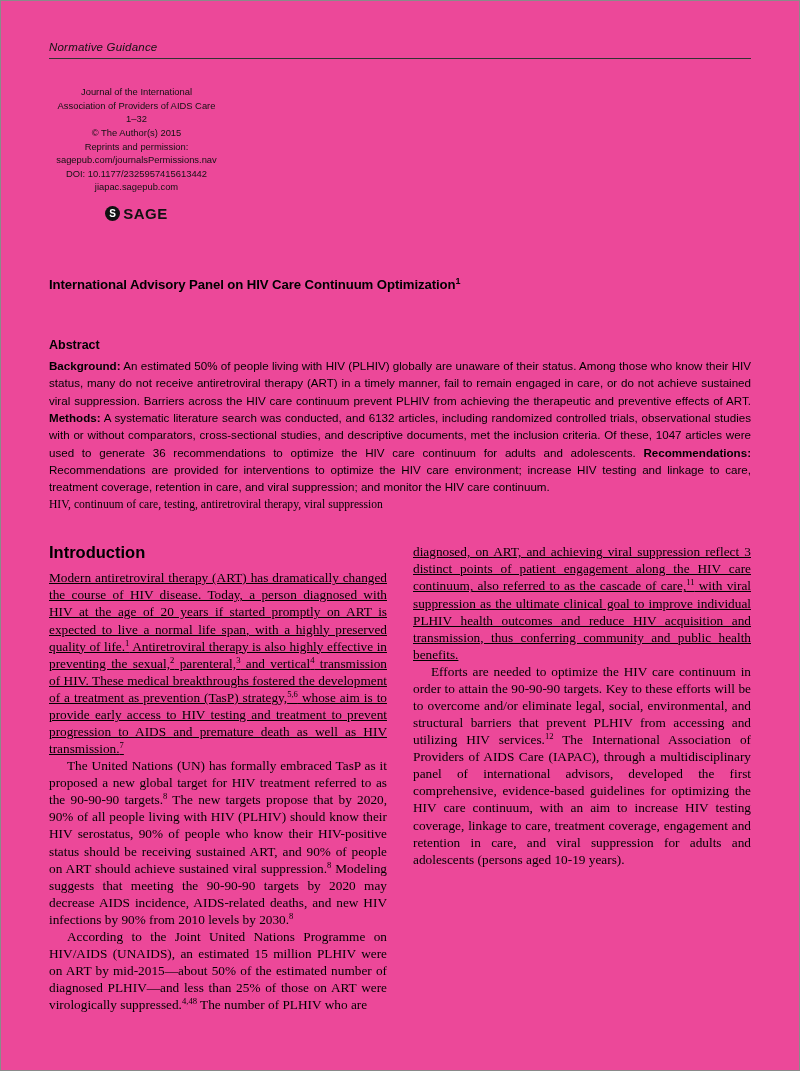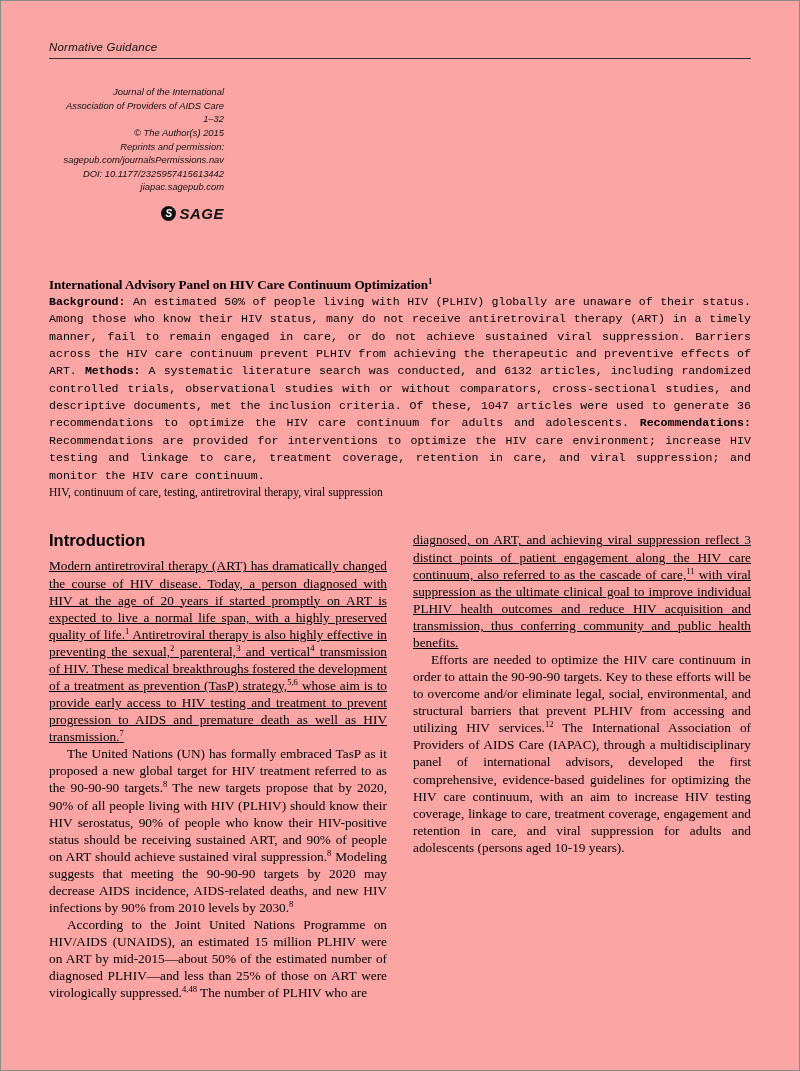--- a/index.html
+++ b/index.html
@@ -3,21 +3,21 @@
 <meta charset="utf-8">
 <style>
   html, body {
     margin: 0;
     padding: 0;
     background: #b8b8b8;
   }
   .page {
     width: 800px;
     height: 1071px;
-    background: #fca5a5;
+    background: #ec4899;
     position: relative;
     box-sizing: border-box;
     margin: 0 auto;
     overflow: hidden;
     border: 1px solid #8a8a8a;
     font-family: "Liberation Serif", serif;
     color: #000;
   }
   .inner {
     position: absolute;
@@ -53,24 +53,23 @@
     line-height: 1.26;
     letter-spacing: -0.2px;
     width: 440px;
     color: #000;
   }
   .journalinfo {
     font-family: "Liberation Sans", sans-serif;
     font-size: 9.4px;
     line-height: 1.45;
     width: 175px;
-    text-align: right;
+    text-align: center;
     color: #111;
     padding-top: 4px;
-    font-style: italic;
   }
   .journalinfo div { white-space: nowrap; }
   .sage-logo {
     margin-top: 9px;
     display: inline-flex;
     align-items: center;
     gap: 3px;
     font-family: "Liberation Sans", sans-serif;
     font-weight: bold;
     font-size: 15px;
@@ -84,38 +83,38 @@
     font-size: 10px;
     font-weight: bold;
     display: inline-flex;
     align-items: center;
     justify-content: center;
     line-height: 1;
   }
 
   
   .authors {
-    font-family: Liberation Serif, serif;
+    font-family: Liberation Sans, sans-serif;
     font-weight: bold;
     font-size: 13.2px;
     margin-top: 52px;
     letter-spacing: -0.1px;
   }
   .authors sup { font-weight: bold; font-size: 9px; }
 
   
   .section-head {
     font-family: "Liberation Sans", sans-serif;
     font-weight: bold;
     font-size: 12.5px;
     margin-top: 46px;
     margin-bottom: 5px;
   }
   .abstract-body {
-    font-family: Liberation Mono, monospace;
+    font-family: Liberation Sans, sans-serif;
     font-size: 11.6px;
     line-height: 1.5;
     text-align: justify;
   }
   .abstract-body b { font-weight: bold; }
 
   .kw-head {
     font-family: "Liberation Sans", sans-serif;
     font-weight: bold;
     font-size: 12.5px;
@@ -174,20 +173,21 @@
           <span class="sage-circle">S</span>
           <span>SAGE</span>
         </div>
       </div>
     </div>
 
     <div class="authors">
       <span>International Advisory Panel on HIV Care Continuum Optimization</span><sup>1</sup>
     </div>
 
+    <div class="section-head">Abstract</div>
     <div class="abstract-body">
       <b>Background:</b><span> An estimated 50% of people living with HIV (PLHIV) globally are unaware of their status. Among those who know their HIV status, many do not receive antiretroviral therapy (ART) in a timely manner, fail to remain engaged in care, or do not achieve sustained viral suppression. Barriers across the HIV care continuum prevent PLHIV from achieving the therapeutic and preventive effects of ART. </span><b>Methods:</b><span> A systematic literature search was conducted, and 6132 articles, including randomized controlled trials, observational studies with or without comparators, cross-sectional studies, and descriptive documents, met the inclusion criteria. Of these, 1047 articles were used to generate 36 recommendations to optimize the HIV care continuum for adults and adolescents. </span><b>Recommendations:</b><span> Recommendations are provided for interventions to optimize the HIV care environment; increase HIV testing and linkage to care, treatment coverage, retention in care, and viral suppression; and monitor the HIV care continuum.</span>
     </div>
 
     <div class="kw-body">HIV, continuum of care, testing, antiretroviral therapy, viral suppression</div>
 
     <div class="columns">
       <div class="col">
         <div class="h1">Introduction</div>
         <div class="body-text">

